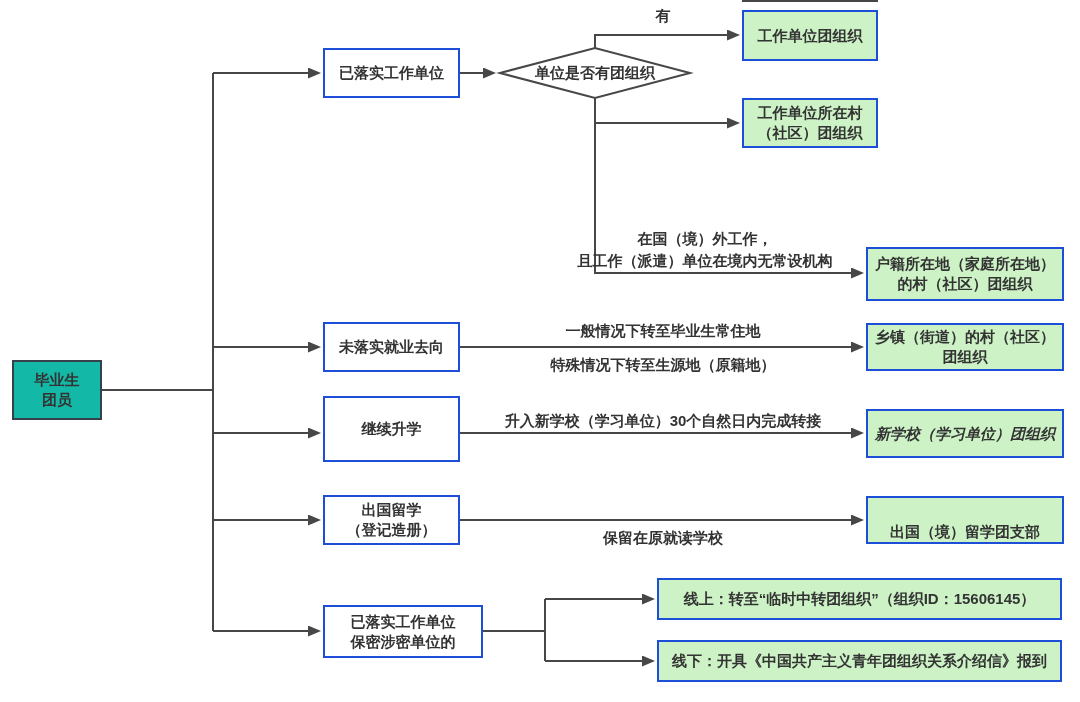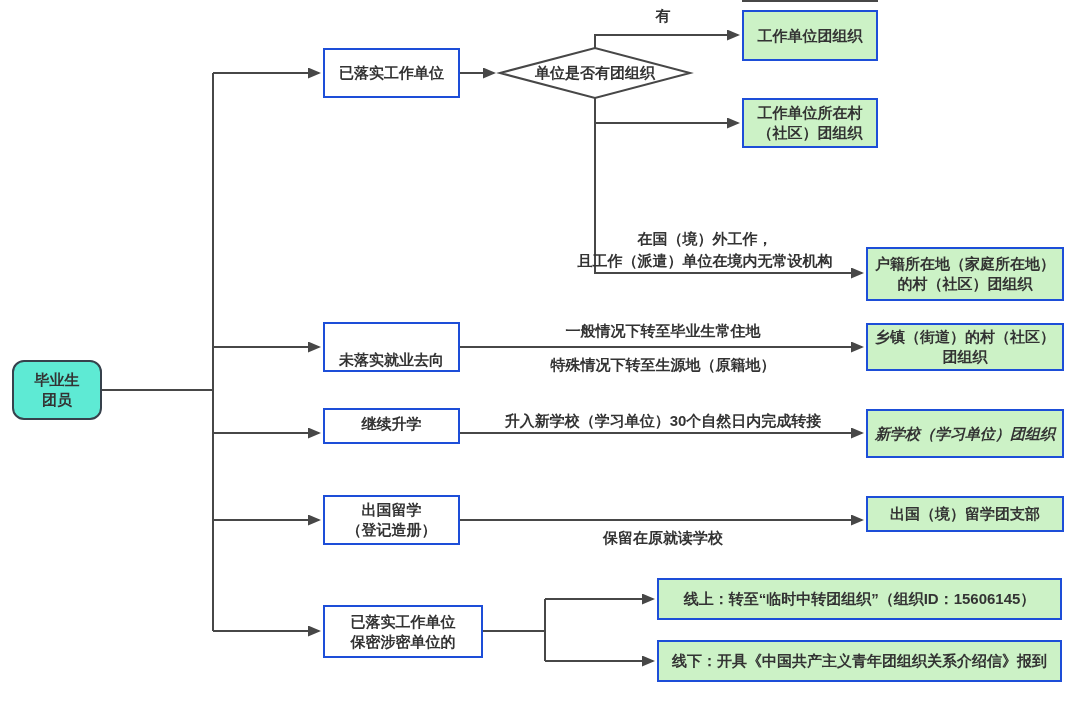--- a/index.html
+++ b/index.html
@@ -10,21 +10,21 @@
   }
   svg.wires { position:absolute; left:0; top:0; width:1080px; height:702px; }
   .node {
     position:absolute; box-sizing:border-box;
     display:flex; flex-direction:column; align-items:center; justify-content:center;
     border:2px solid #1d4ed8; background:#ffffff;
     font-weight:bold; font-size:15px; line-height:20px; text-align:center;
   }
   .node span { display:block; white-space:nowrap; }
   .green { background:#ccf2c6; }
-  .blue  { background:#5eead4; border-radius:12px; border-color:#36414c; }
+  .blue  { background:#14b8a6; border-radius:0; border-color:#36414c; }
   .diamond-text {
     position:absolute; display:flex; align-items:center; justify-content:center;
     font-weight:bold; font-size:15px; text-align:center;
   }
   .elabel {
     position:absolute; font-weight:bold; font-size:15px; line-height:22px;
     text-align:center; white-space:nowrap;
   }
   .elabel span { display:block; }
 </style>
@@ -73,24 +73,24 @@
   </svg>
 
   <div class="node blue" style="left:12px; top:360px; width:90px; height:60px;">
     <span>毕业生</span>
     <span>团员</span>
   </div>
 
   <div class="node" style="left:323px; top:48px; width:137px; height:50px;">
     <span>已落实工作单位</span>
   </div>
-  <div class="node" style="left:323px; top:322px; width:137px; height:50px;justify-content:flex-end;">
+  <div class="node" style="left:323px; top:322px; width:137px; height:50px;">
     <span>未落实就业去向</span>
   </div>
-  <div class="node" style="left:323px; top:408px; width:137px; height:36px;font-family:Liberation Mono, monospace;">
+  <div class="node" style="left:323px; top:396px; width:137px; height:66px;">
     <span>继续升学</span>
   </div>
   <div class="node" style="left:323px; top:495px; width:137px; height:50px;">
     <span>出国留学</span>
     <span>（登记造册）</span>
   </div>
   <div class="node" style="left:323px; top:605px; width:160px; height:53px;">
     <span>已落实工作单位</span>
     <span>保密涉密单位的</span>
   </div>
@@ -130,21 +130,21 @@
     <span>户籍所在地（家庭所在地）</span>
     <span>的村（社区）团组织</span>
   </div>
   <div class="node green" style="left:866px; top:323px; width:198px; height:48px;">
     <span>乡镇（街道）的村（社区）</span>
     <span>团组织</span>
   </div>
   <div class="node green" style="left:866px; top:409px; width:198px; height:49px;font-style:italic;">
     <span>新学校（学习单位）团组织</span>
   </div>
-  <div class="node green" style="left:866px; top:496px; width:198px; height:36px;">
+  <div class="node green" style="left:866px; top:496px; width:198px; height:48px;justify-content:flex-end;">
     <span>出国（境）留学团支部</span>
   </div>
   <div class="node green" style="left:657px; top:578px; width:405px; height:42px;">
     <span>线上：转至“临时中转团组织”（组织ID：15606145）</span>
   </div>
   <div class="node green" style="left:657px; top:640px; width:405px; height:42px;">
     <span>线下：开具《中国共产主义青年团组织关系介绍信》报到</span>
   </div>
 
 </div>

